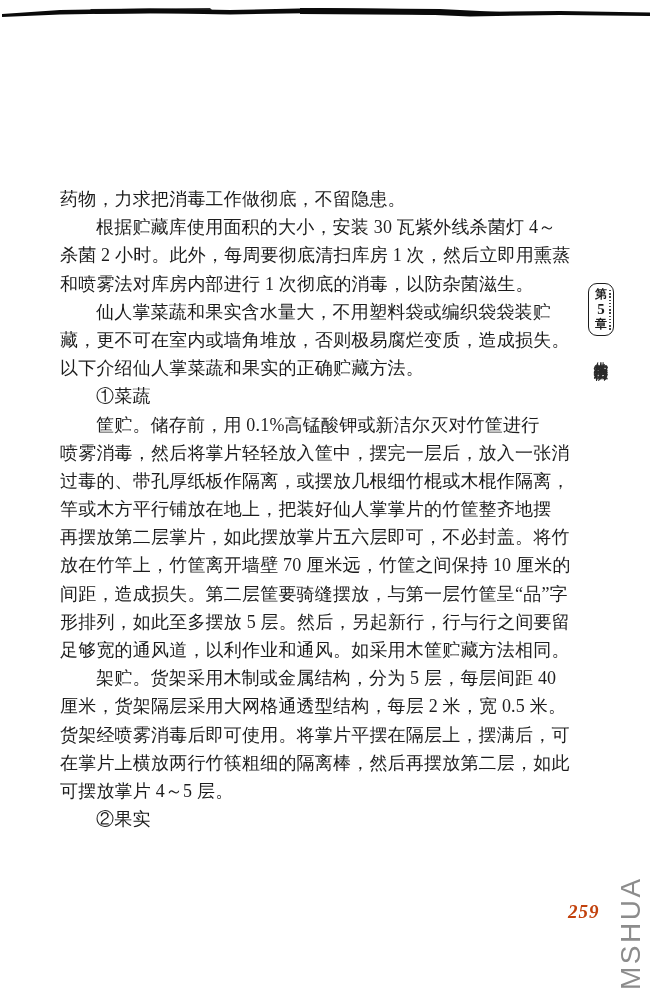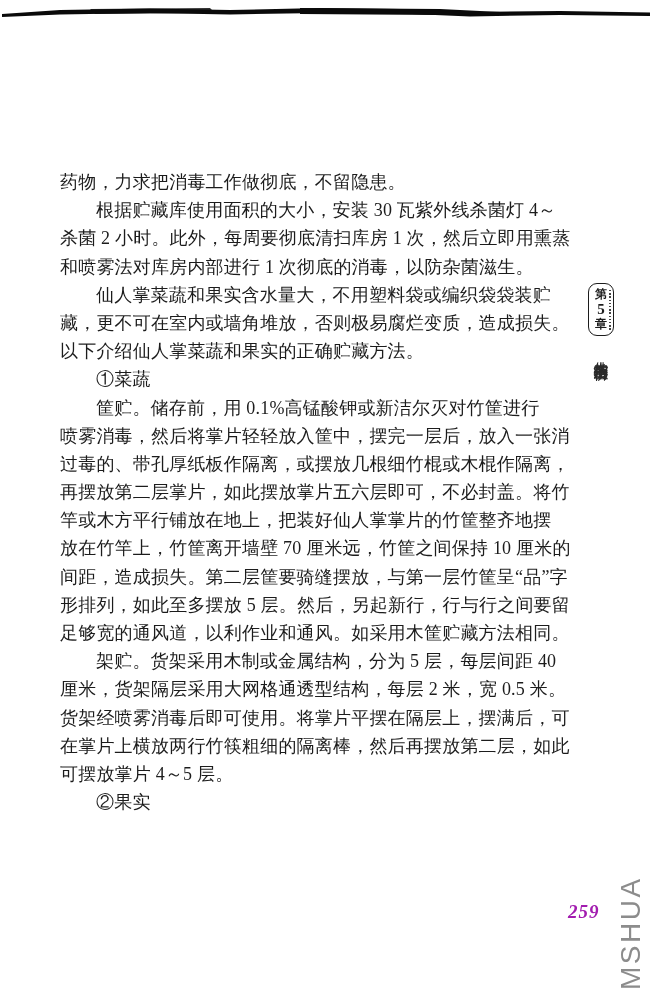--- a/index.html
+++ b/index.html
@@ -12,21 +12,21 @@
     color: #1c1c1c;
   }
 
   
   .scanline { position: absolute; top: 0; left: 0; width: 651px; height: 24px; }
 
   
   .text-block {
     position: absolute;
     left: 60px;
-    top: 168px;
+    top: 185px;
     width: 520px;
   }
   .text-line {
     height: 28.2px;
     line-height: 28.2px;
     font-size: 18px;
     white-space: nowrap;
     letter-spacing: 0.2px;
   }
   .text-line.indent { padding-left: 36px; }
@@ -74,21 +74,21 @@
   }
 
   
   .page-number {
     position: absolute;
     left: 568px;
     top: 901px;
     font-size: 19px;
     font-style: italic;
     font-weight: bold;
-    color: #a21caf;
+    color: #c2410c;
     letter-spacing: 1px;
   }
 
   
   .watermark {
     position: absolute;
     left: 575px;
     top: 916px;
     width: 112px;
     height: 36px;
@@ -118,22 +118,22 @@
     <div class="text-line indent">根据贮藏库使用面积的大小，安装 30 瓦紫外线杀菌灯 4～</div>
     <div class="text-line">杀菌 2 小时。此外，每周要彻底清扫库房 1 次，然后立即用熏蒸</div>
     <div class="text-line">和喷雾法对库房内部进行 1 次彻底的消毒，以防杂菌滋生。</div>
     <div class="text-line indent">仙人掌菜蔬和果实含水量大，不用塑料袋或编织袋袋装贮</div>
     <div class="text-line">藏，更不可在室内或墙角堆放，否则极易腐烂变质，造成损失。</div>
     <div class="text-line">以下介绍仙人掌菜蔬和果实的正确贮藏方法。</div>
     <div class="text-line indent">①菜蔬</div>
     <div class="text-line indent">筐贮。储存前，用 0.1%高锰酸钾或新洁尔灭对竹筐进行</div>
     <div class="text-line">喷雾消毒，然后将掌片轻轻放入筐中，摆完一层后，放入一张消</div>
     <div class="text-line">过毒的、带孔厚纸板作隔离，或摆放几根细竹棍或木棍作隔离，</div>
+    <div class="text-line">竿或木方平行铺放在地上，把装好仙人掌掌片的竹筐整齐地摆</div>
     <div class="text-line">再摆放第二层掌片，如此摆放掌片五六层即可，不必封盖。将竹</div>
-    <div class="text-line">竿或木方平行铺放在地上，把装好仙人掌掌片的竹筐整齐地摆</div>
     <div class="text-line">放在竹竿上，竹筐离开墙壁 70 厘米远，竹筐之间保持 10 厘米的</div>
     <div class="text-line">间距，造成损失。第二层筐要骑缝摆放，与第一层竹筐呈“品”字</div>
     <div class="text-line">形排列，如此至多摆放 5 层。然后，另起新行，行与行之间要留</div>
     <div class="text-line">足够宽的通风道，以利作业和通风。如采用木筐贮藏方法相同。</div>
     <div class="text-line indent">架贮。货架采用木制或金属结构，分为 5 层，每层间距 40</div>
     <div class="text-line">厘米，货架隔层采用大网格通透型结构，每层 2 米，宽 0.5 米。</div>
     <div class="text-line">货架经喷雾消毒后即可使用。将掌片平摆在隔层上，摆满后，可</div>
     <div class="text-line">在掌片上横放两行竹筷粗细的隔离棒，然后再摆放第二层，如此</div>
     <div class="text-line">可摆放掌片 4～5 层。</div>
     <div class="text-line indent">②果实</div>

